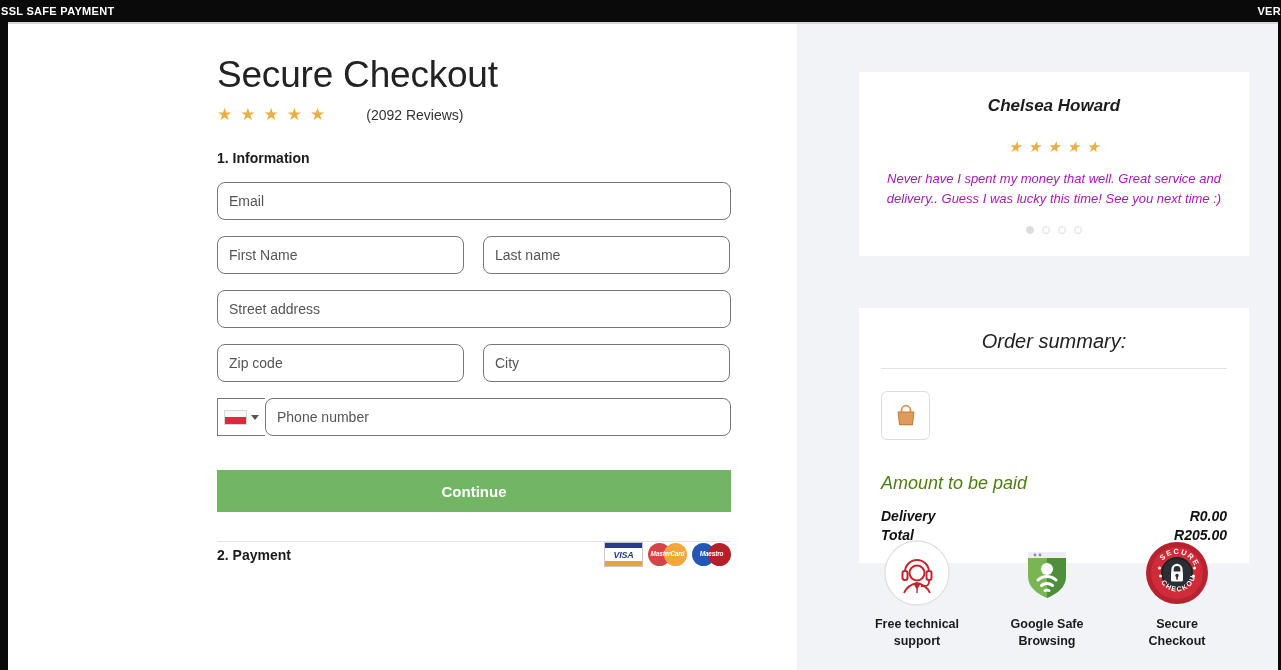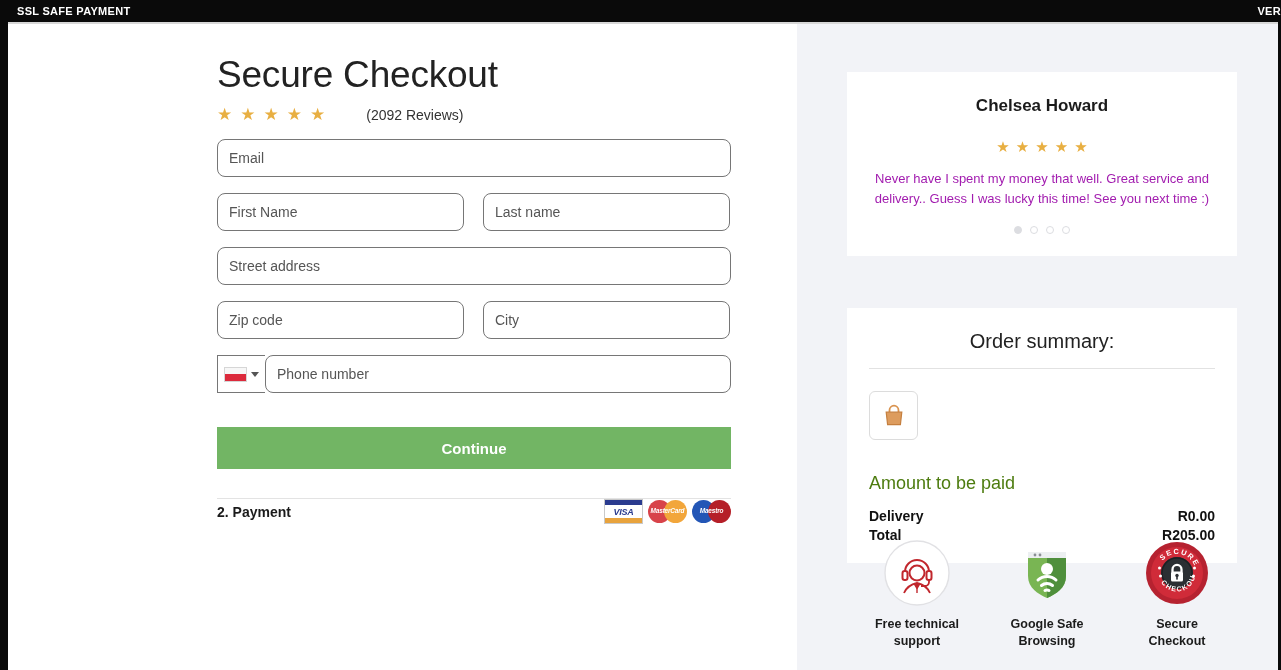--- a/index.html
+++ b/index.html
@@ -22,21 +22,21 @@
     width: 1281px; height: 22px;
     background: #0a0a0a;
     display: flex; align-items: center;
     justify-content: space-between;
   }
   .topbar-left {
     color: #ffffff;
     font-size: 11px;
     font-weight: bold;
     letter-spacing: 0.3px;
-    padding-left: 17px;
+    padding-left: 1px;
   }
   .topbar-right {
     color: #ffffff;
     font-size: 11px;
     font-weight: bold;
     letter-spacing: 0.3px;
     padding-right: 0;
   }
 
   
@@ -234,23 +234,24 @@
     width: 39px; text-align: center;
     font-size: 6.5px; font-weight: bold;
     font-style: italic;
     color: #ffffff; z-index: 3;
     letter-spacing: -0.2px;
   }
 
   
   .card {
     position: absolute;
-    left: 50px;
+    left: 62px;
     width: 390px;
     background: #ffffff;
+    font-style: italic;
   }
   .testimonial { top: 48px; padding: 24px 22px 22px; }
   .t-name {
     text-align: center;
     font-size: 17px; font-weight: bold;
     color: #1b1b1b;
   }
   .t-stars {
     display: flex; justify-content: center;
     gap: 6px; margin-top: 22px;
@@ -351,20 +352,21 @@
           <div class="stars">
             <span class="star">★</span>
             <span class="star">★</span>
             <span class="star">★</span>
             <span class="star">★</span>
             <span class="star">★</span>
           </div>
           <div class="review-count">(2092 Reviews)</div>
         </div>
 
+        <div class="section-head">1. Information</div>
 
         <div class="field-row">
           <input class="input full" type="text" placeholder="Email" style="">
         </div>
 
         <div class="field-row">
           <input class="input half" type="text" placeholder="First Name" style="">
           <input class="input half" type="text" placeholder="Last name" style="">
         </div>
 

